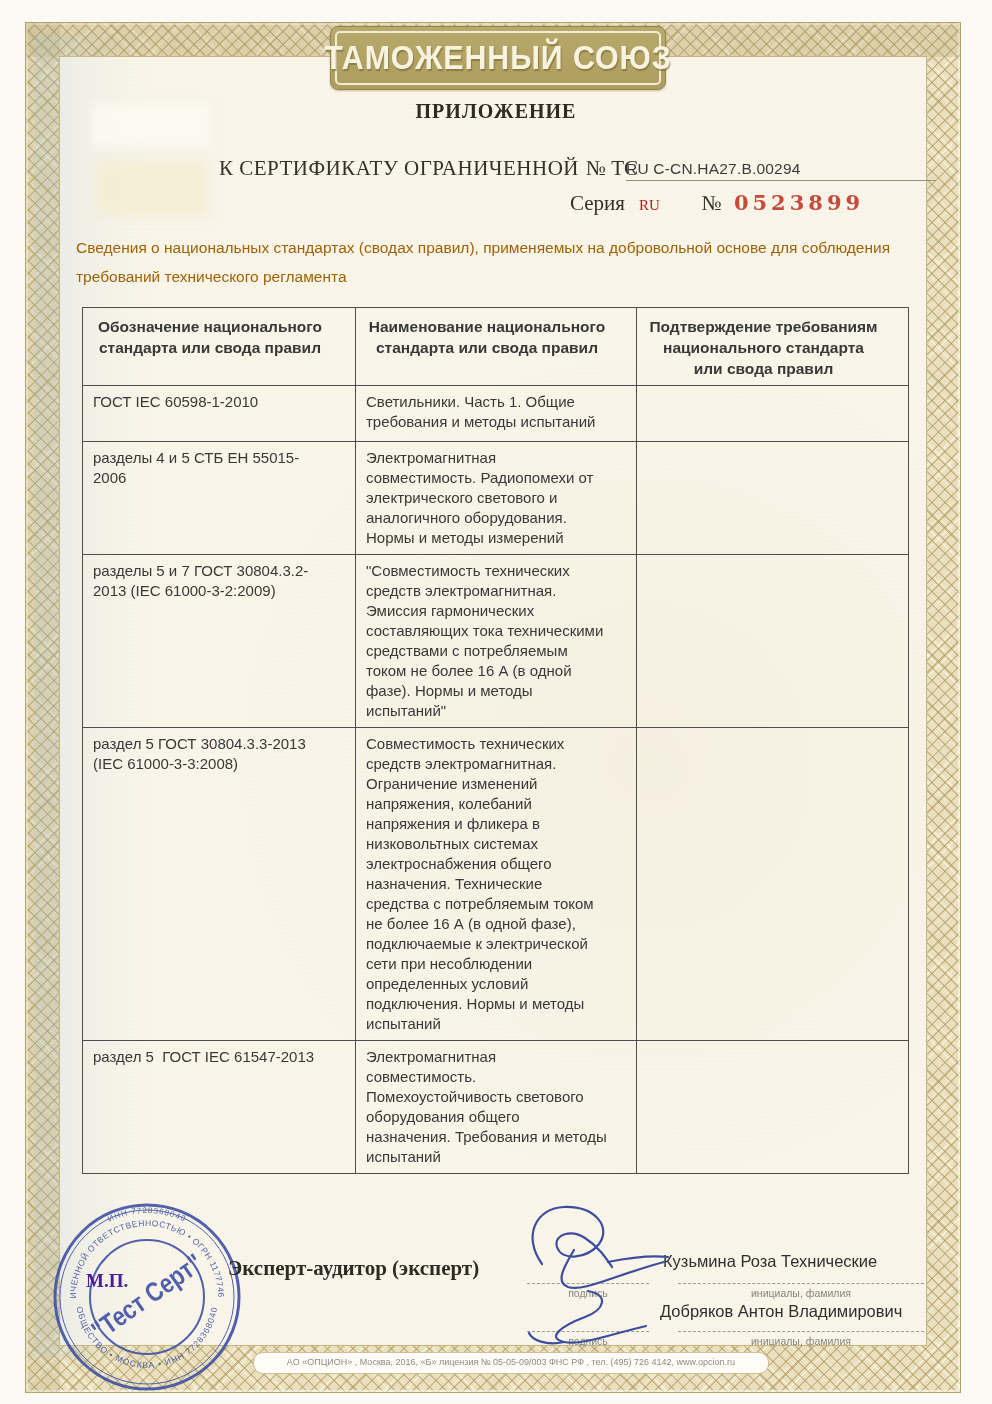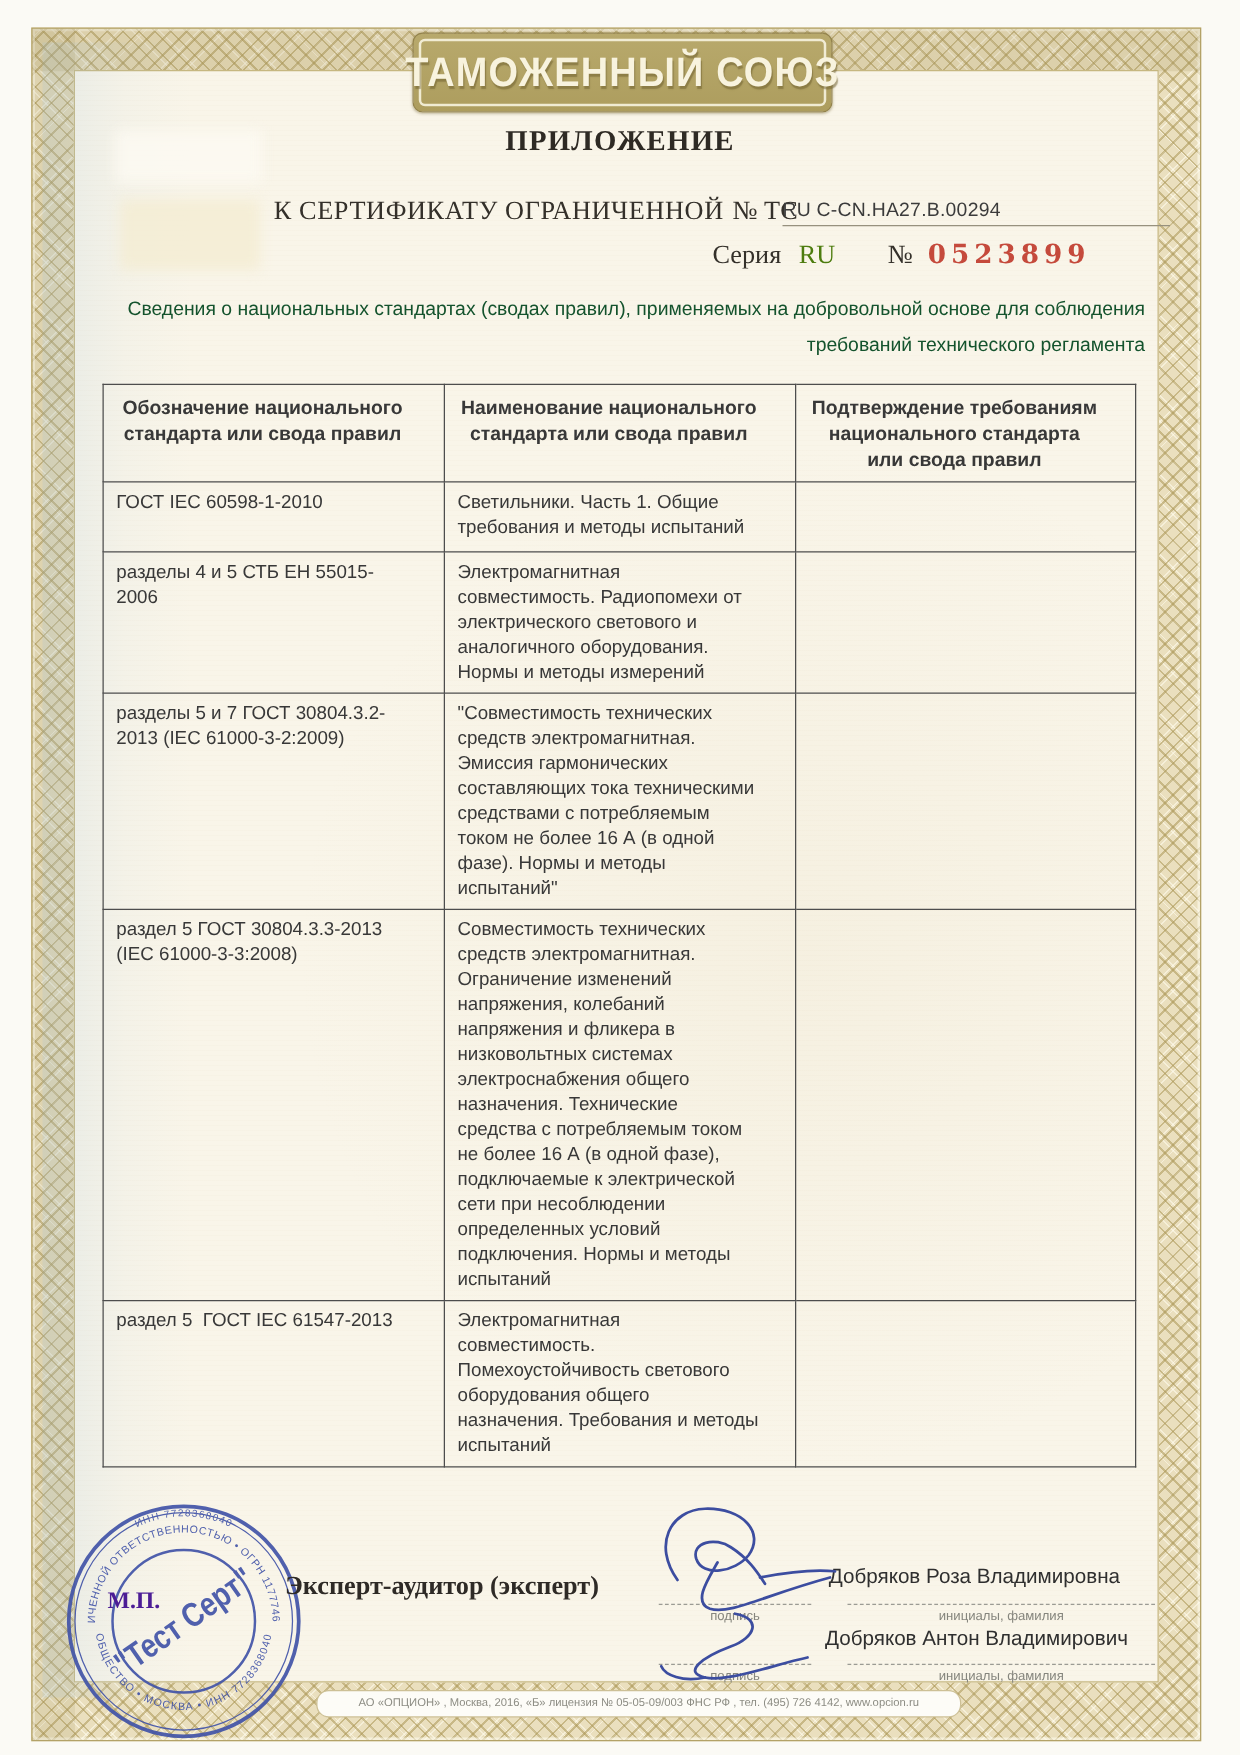--- a/index.html
+++ b/index.html
@@ -50,39 +50,39 @@
   .plaque .txt{
     position:absolute;inset:0;display:flex;align-items:center;justify-content:center;
     font-family:"Liberation Sans",sans-serif;font-weight:bold;font-size:33px;letter-spacing:1px;
     color:#f8f3de;text-shadow:1px 2px 1px rgba(110,95,45,.55);transform:scaleX(.92);
     white-space:nowrap;
   }
 
   
   .title{
     position:absolute;left:0;width:992px;top:100px;text-align:center;
-    font-family:"Liberation Serif",serif;font-weight:700;font-size:23px;letter-spacing:1px;color:#2e2a24;
+    font-family:"Liberation Serif",serif;font-weight:700;font-size:20px;letter-spacing:1px;color:#2e2a24;
   }
   .cert-label{position:absolute;left:219px;top:156px;
     font-family:"Liberation Serif",serif;font-size:21px;letter-spacing:.5px;color:#34302a;}
   .cert-prefix{position:absolute;left:586px;top:156px;
     font-family:"Liberation Serif",serif;font-size:21px;color:#34302a;}
   .cert-number-wrap{position:absolute;left:626px;top:160px;width:310px;height:20px;
     border-bottom:1px solid #97917e;}
   .cert-number{font-size:15.5px;color:#3b3b3b;letter-spacing:.2px;}
   .series-row{position:absolute;left:570px;top:190px;display:flex;align-items:baseline;}
   .series-label{font-family:"Liberation Serif",serif;font-size:21px;color:#34302a;}
-  .series-ru{font-family:"Liberation Serif",serif;font-size:21px;color:#4d7c0f;margin-left:14px;text-align:right;}
+  .series-ru{font-family:"Liberation Serif",serif;font-size:15px;color:#b91c1c;margin-left:14px;text-align:right;}
   .series-no{font-family:"Liberation Serif",serif;font-size:21px;color:#34302a;margin-left:42px;}
   .serial{font-family:"DejaVu Serif",serif;font-weight:700;font-size:21px;letter-spacing:4px;
     color:#c54a3c;margin-left:12px;}
 
   .intro{
-    position:absolute;left:76px;top:233px;width:840px;text-align:right;
-    font-size:15.5px;line-height:29px;color:#14532d;
+    position:absolute;left:76px;top:233px;width:840px;text-align:left;
+    font-size:15.5px;line-height:29px;color:#a16207;
   }
 
   
   table.std{
     position:absolute;left:82px;top:307px;width:826px;
     border-collapse:collapse;table-layout:fixed;
   }
   table.std th, table.std td{
     border:1.5px solid #4d4d4d;vertical-align:top;
     font-size:15px;line-height:20px;color:#383838;
@@ -244,16 +244,16 @@
 <div class="u-line ul-s1"></div>
 <div class="u-line ul-n1"></div>
 <div class="u-line ul-s2"></div>
 <div class="u-line ul-n2"></div>
 
 <div class="tiny-label tl-s1">подпись</div>
 <div class="tiny-label tl-n1">инициалы, фамилия</div>
 <div class="tiny-label tl-s2">подпись</div>
 <div class="tiny-label tl-n2">инициалы, фамилия</div>
 
-<div class="name name1">Добряков Роза Владимировна</div>
+<div class="name name1">Кузьмина Роза Технические</div>
 <div class="name name2">Добряков Антон Владимирович</div>
 
 <div class="footer-pill">АО «ОПЦИОН» , Москва, 2016, «Б»  лицензия № 05-05-09/003 ФНС РФ , тел. (495) 726 4142, www.opcion.ru</div>
 
 </body></html>

